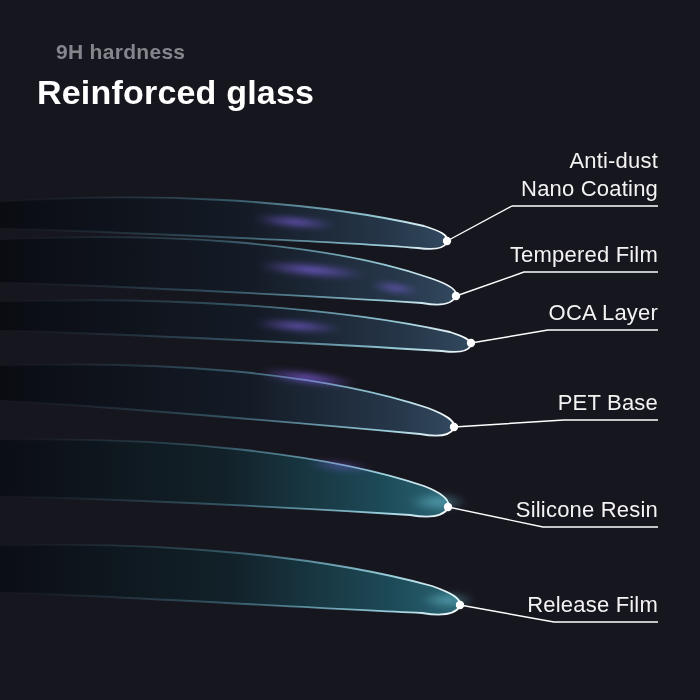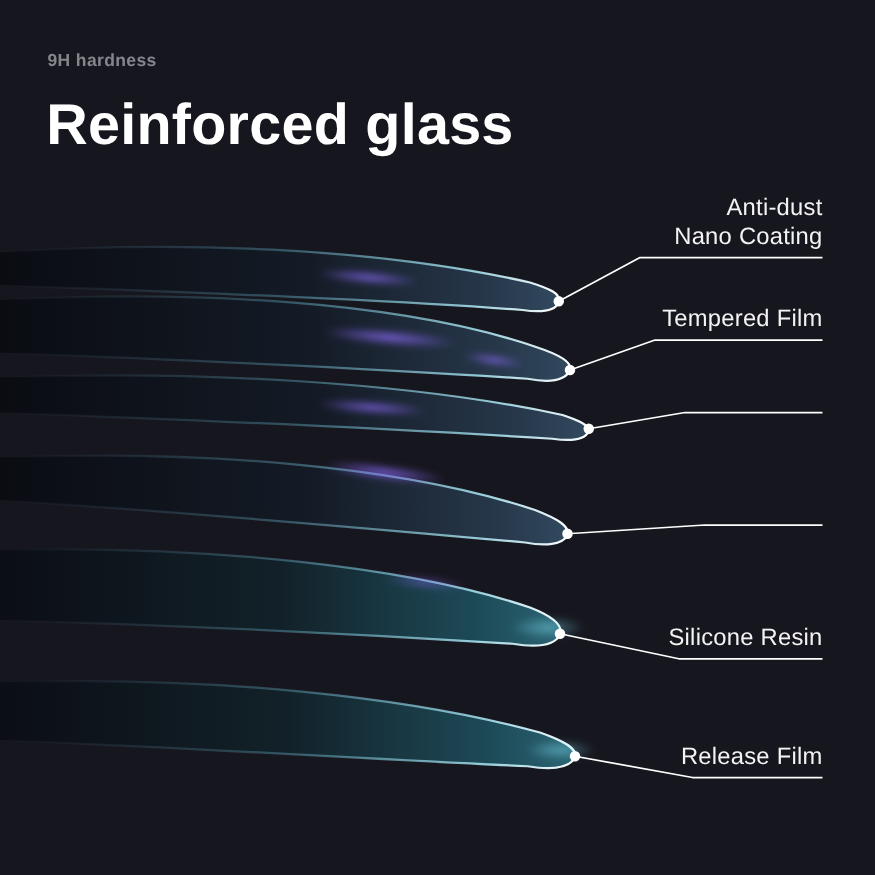--- a/index.html
+++ b/index.html
@@ -3,32 +3,32 @@
 <meta charset="utf-8">
 <style>
   * { margin:0; padding:0; box-sizing:border-box; }
   html,body { background:#101016; }
   body { font-family:"Liberation Sans", sans-serif; }
   .stage {
     position:relative; width:700px; height:700px;
     background:#16161e; overflow:hidden;
   }
   .eyebrow {
-    position:absolute; left:38px; top:40px;
-    font-size:14px; font-weight:700; color:#85858d; letter-spacing:.3px;
+    position:absolute; left:56px; top:40px;
+    font-size:21px; font-weight:700; color:#85858d; letter-spacing:.3px;
   }
   .title {
     position:absolute; left:37px; top:72px;
-    font-size:46px; font-weight:700; color:#ffffff;
+    font-size:34px; font-weight:700; color:#ffffff;
     line-height:1.2; letter-spacing:.2px;
   }
   svg.diagram { position:absolute; left:0; top:0; }
   .layer-label {
     position:absolute; right:42px;
-    color:#f3f3f3; font-size:19px; line-height:1.24;
+    color:#f3f3f3; font-size:22px; line-height:1.24;
     text-align:right; white-space:pre-line; letter-spacing:.2px;
   }
   .leader { stroke:#ffffff; stroke-width:1.4; fill:none; stroke-linejoin:round; }
   .dot { fill:#ffffff; }
   .sheet { stroke-width:1.8; }
 </style>
 </head>
 <body>
 
 <div class="stage">
@@ -116,16 +116,18 @@
       <circle class="dot" cx="471" cy="343" r="4.2"></circle>
       <circle class="dot" cx="454" cy="427" r="4.2"></circle>
       <circle class="dot" cx="448" cy="507" r="4.2"></circle>
       <circle class="dot" cx="460" cy="605" r="4.2"></circle>
     </g>
   </svg>
 
   <div class="layer-label" style="bottom:498px">Anti-dust
 Nano Coating</div>
   <div class="layer-label" style="bottom:432px">Tempered Film</div>
+  <div class="layer-label" style="bottom:374px">OCA Layer</div>
+  <div class="layer-label" style="bottom:284px">PET Base</div>
   <div class="layer-label" style="bottom:82px">Release Film</div>
   <div class="layer-label" style="bottom:177px">Silicone Resin</div>
 
 </div>
 
 </body></html>

